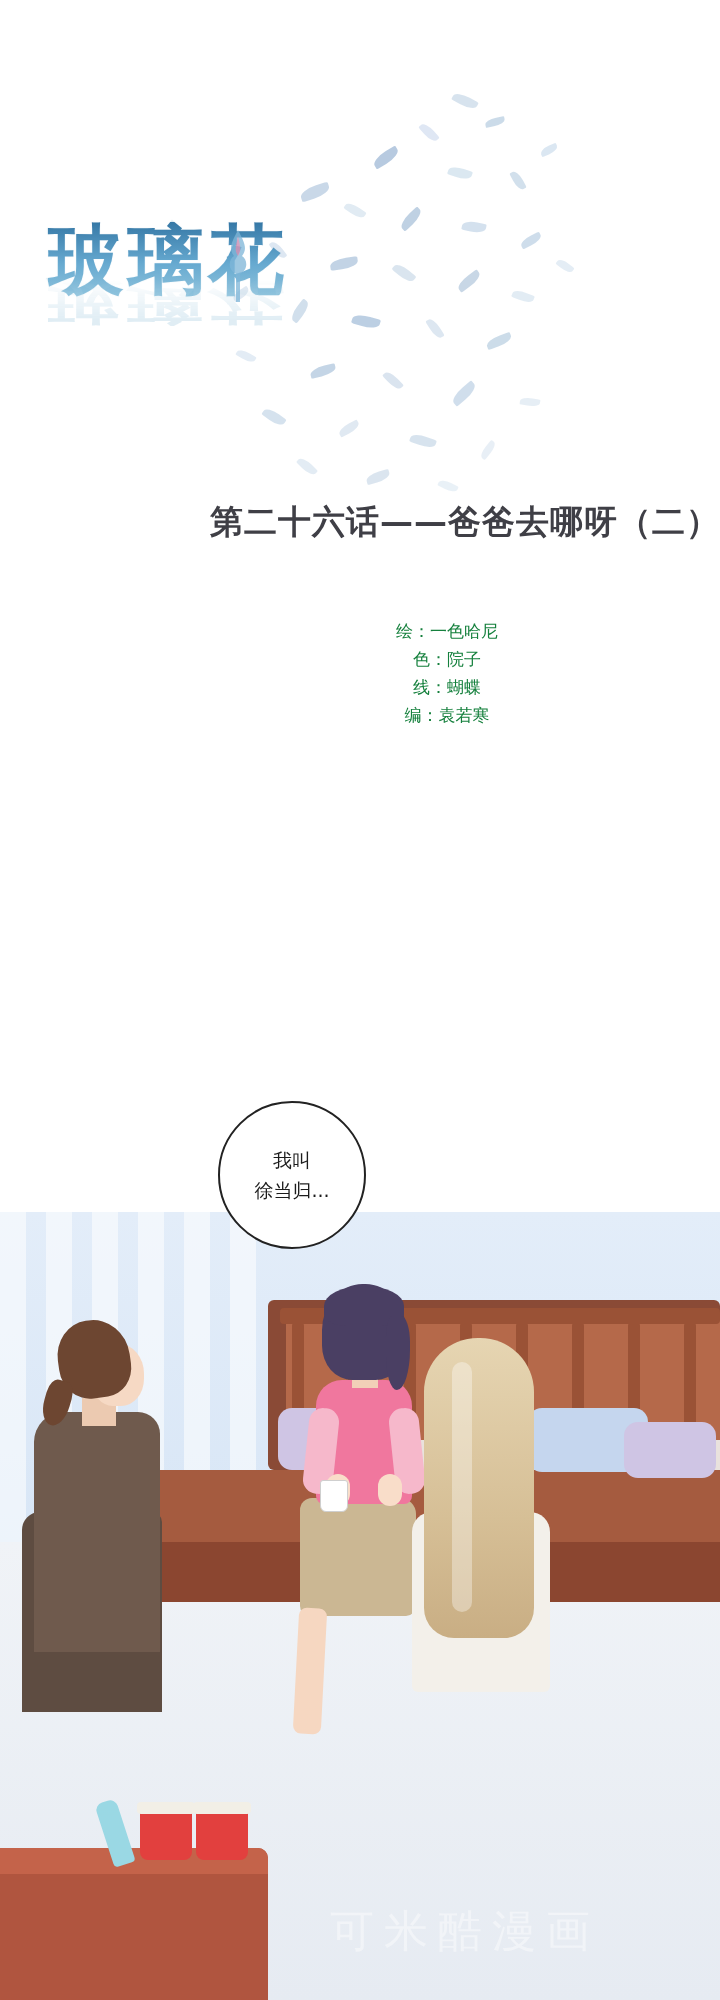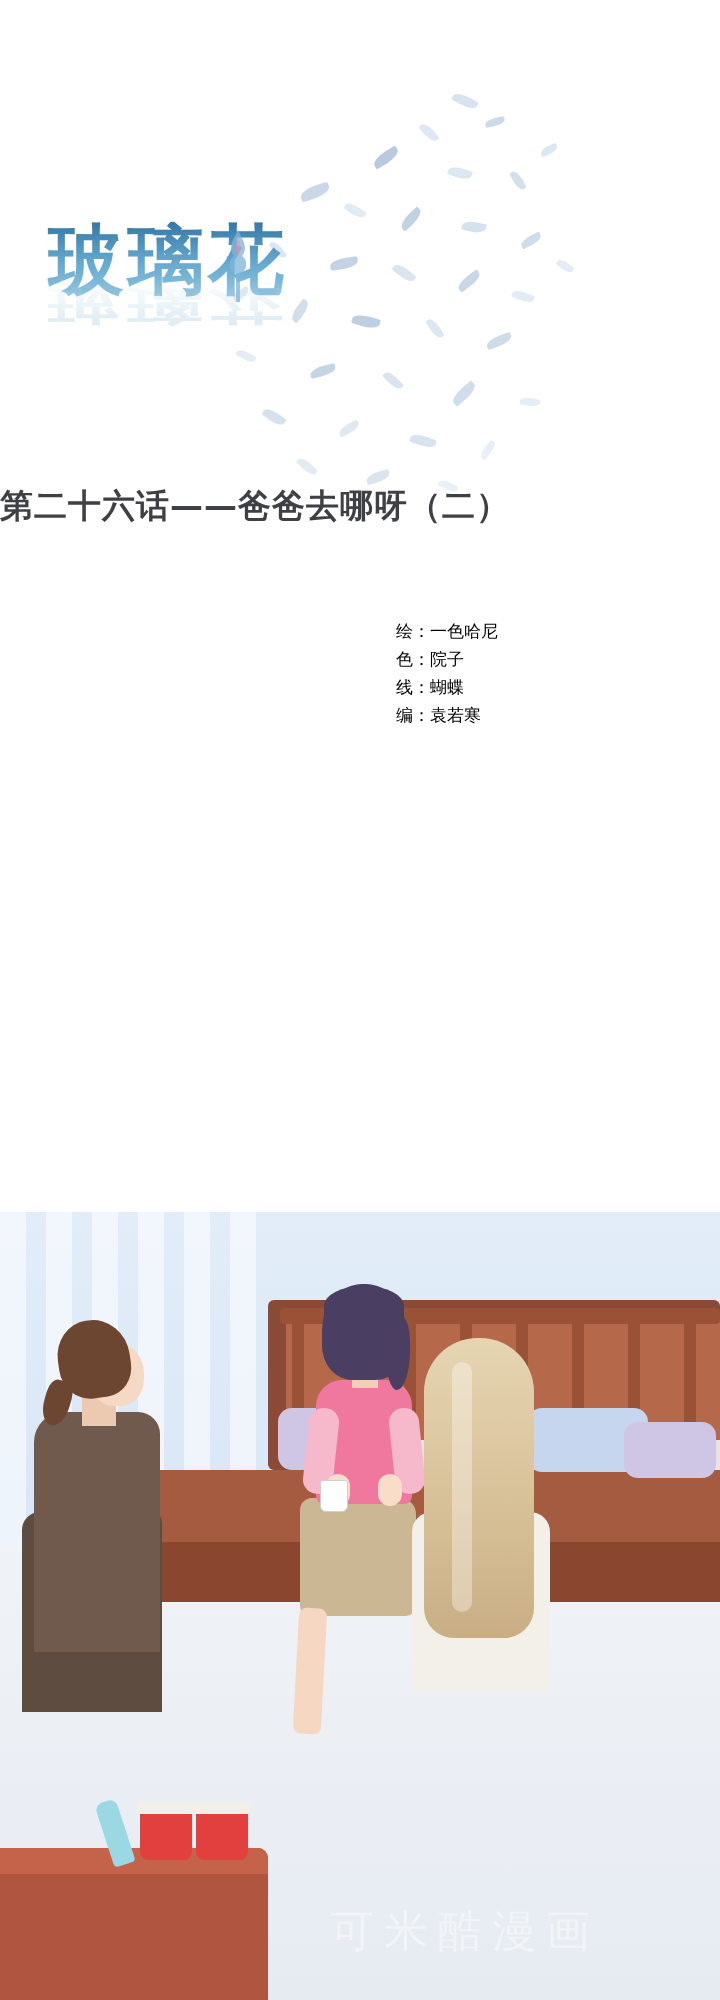--- a/index.html
+++ b/index.html
@@ -82,23 +82,23 @@
     left: 218px;
     top: 226px;
     width: 40px;
     height: 80px;
     opacity: 0.9;
   }
 
   .chapter-title {
     position: absolute;
     left: 0;
-    top: 484px;
-    width: 720px;
-    text-align: left;
+    top: 500px;
+    width: 720px;
+    text-align: right;
     font-family: "DejaVu Serif", serif;
     font-size: 33px;
     font-weight: 700;
     color: #3f3f46;
     letter-spacing: 1px;
   }
   .credits-line {
     position: absolute;
     left: 0;
     top: 562px;
@@ -109,23 +109,23 @@
   }
   .credits-line .sp {
     display: inline-block;
     width: 42px;
   }
 
   .staff-block {
     position: absolute;
     right: 222px;
     top: 618px;
-    text-align: left;
+    text-align: center;
     font-size: 17px;
-    color: #000000;
+    color: #15803d;
     line-height: 28px;
   }
   .staff-row {
     white-space: nowrap;
   }
 
   
   .bubble {
     position: absolute;
     left: 218px;
@@ -538,20 +538,24 @@
 
 
     <div class="staff-block">
       <div class="staff-row">绘：一色哈尼</div>
       <div class="staff-row">色：院子</div>
       <div class="staff-row">线：蝴蝶</div>
       <div class="staff-row">编：袁若寒</div>
     </div>
   </div>
 
+  <div class="bubble">
+    <div class="bubble-line">我叫</div>
+    <div class="bubble-line">徐当归...</div>
+  </div>
 
   <div class="scene">
     <div class="wall-tint"></div>
     <div class="wall-stripe" style="left:0px;"></div>
     <div class="wall-stripe" style="left:46px;"></div>
     <div class="wall-stripe" style="left:92px;"></div>
     <div class="wall-stripe" style="left:138px;"></div>
     <div class="wall-stripe" style="left:184px;"></div>
     <div class="wall-stripe" style="left:230px;"></div>
 

